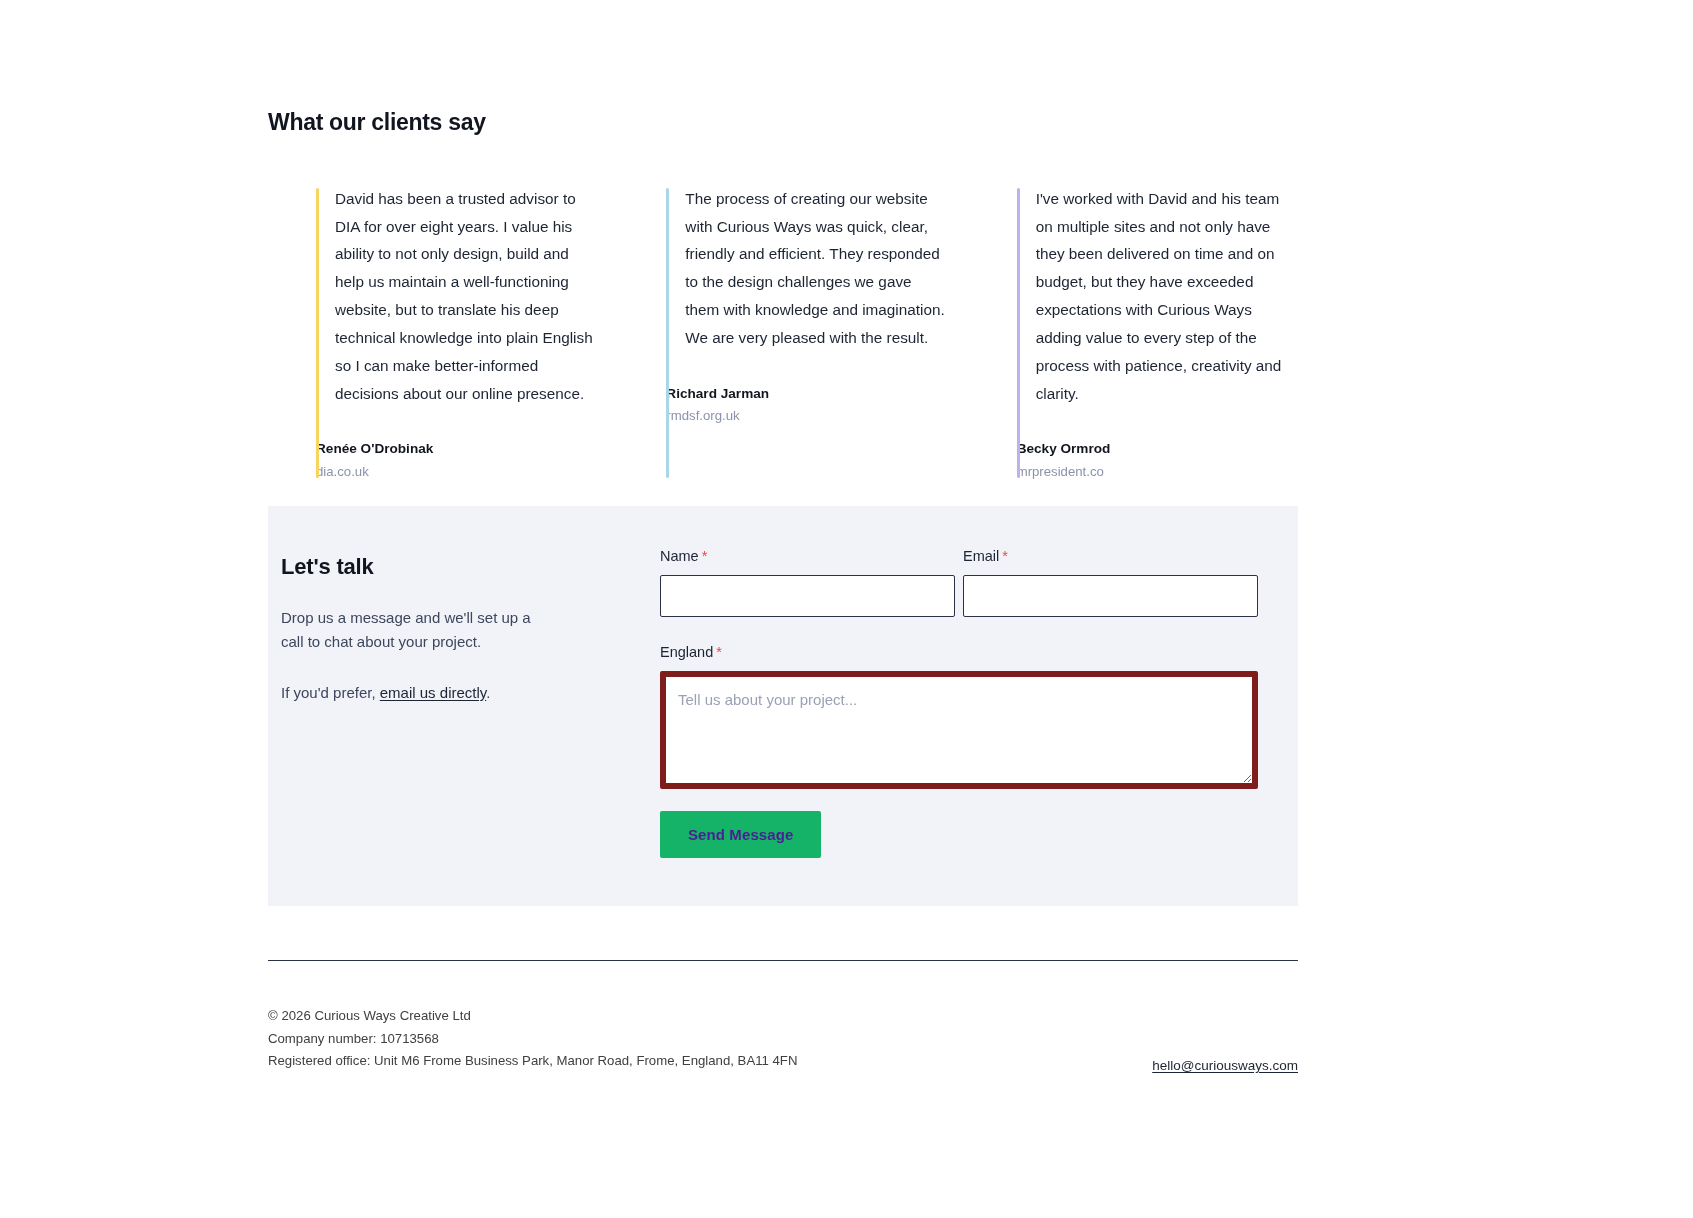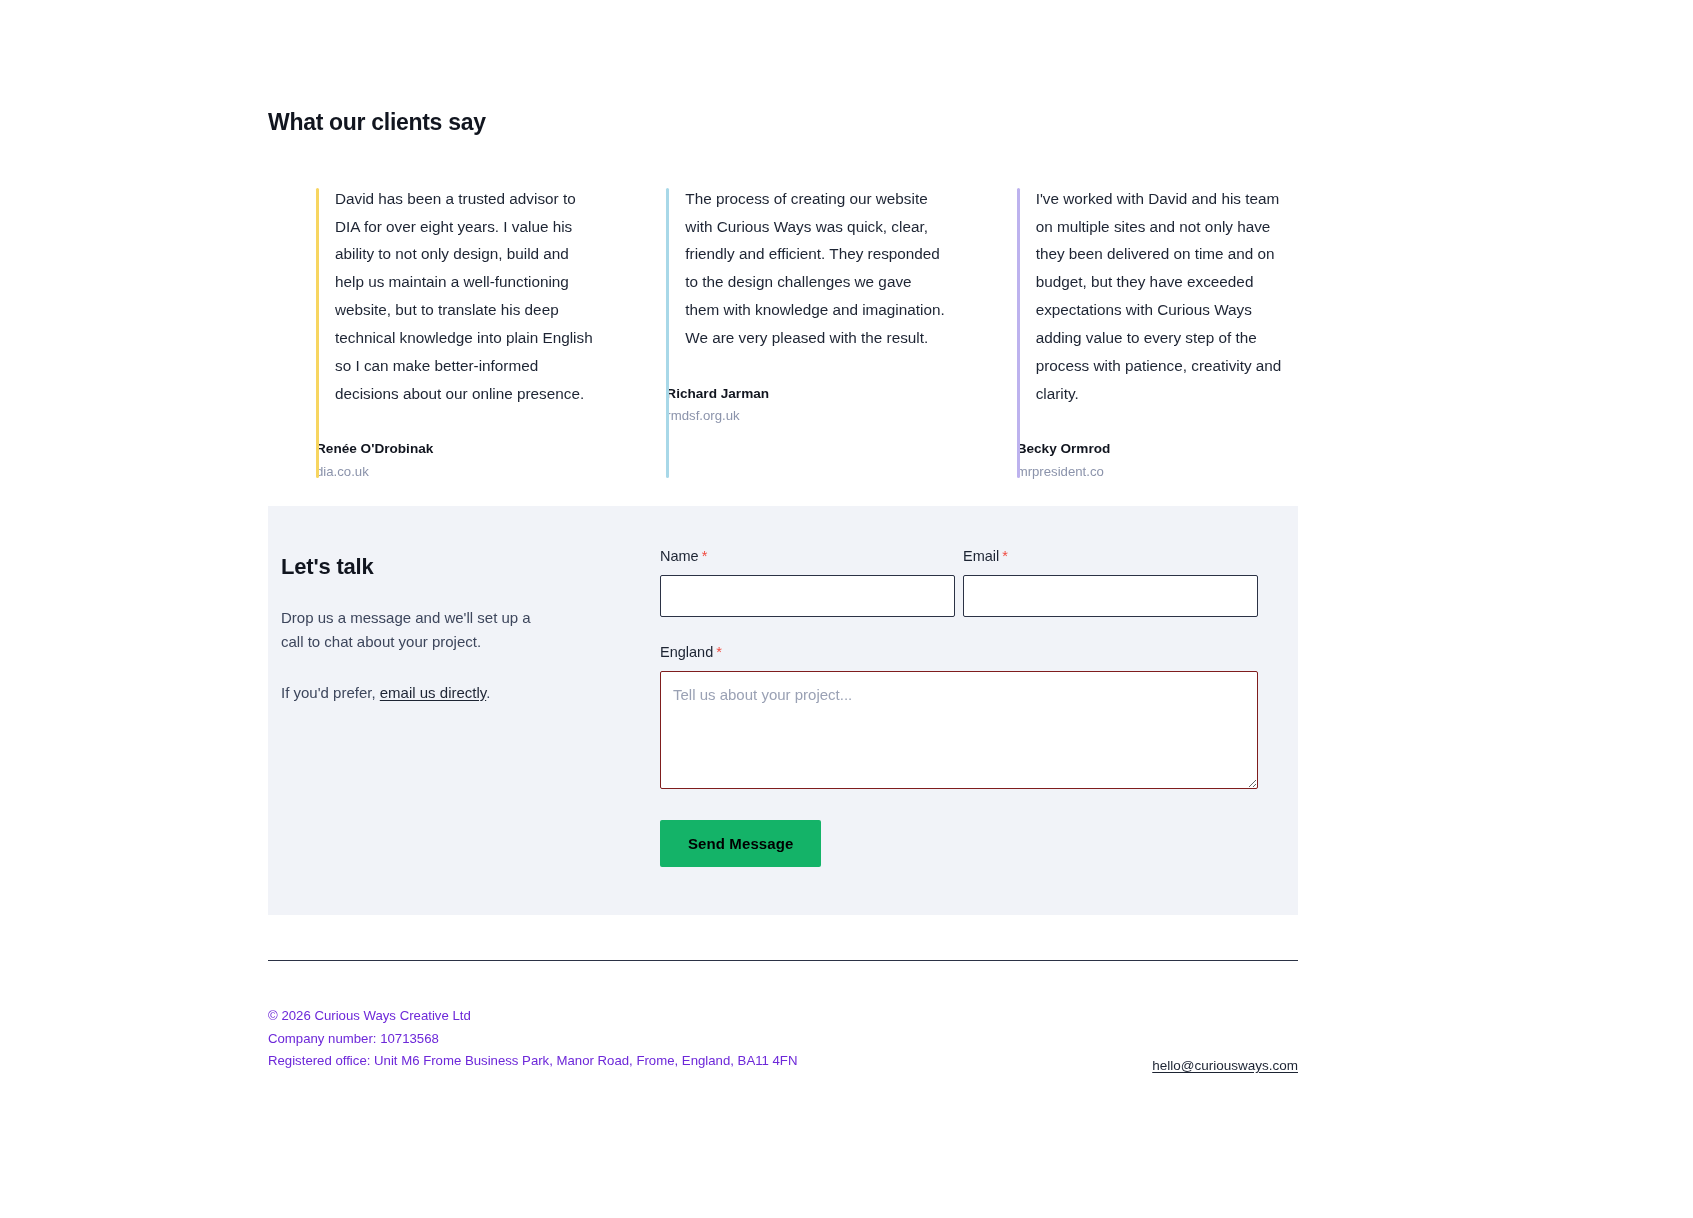--- a/index.html
+++ b/index.html
@@ -130,37 +130,37 @@
     padding: 0 12px;
     font-family: "Liberation Sans", sans-serif;
     font-size: 15px;
     color: #1d2433;
     outline: none;
     width: 100%;
   }
   .field-message { margin-top: 27px; }
   .textarea-input {
     height: 118px;
-    border: 1px solid #7f1d1d;
+    border: 6px solid #7f1d1d;
     background: #ffffff;
     border-radius: 2px;
     padding: 12px 12px;
     font-family: "Liberation Sans", sans-serif;
     font-size: 15px;
     color: #1d2433;
     outline: none;
     resize: vertical;
     width: 100%;
     line-height: 1.5;
   }
   .textarea-input::placeholder { color: #9aa1b4; }
   .send-btn {
-    margin-top: 31px;
+    margin-top: 22px;
     background: #14b368;
-    color: #000000;
+    color: #4c1d95;
     border: none;
     border-radius: 2px;
     font-family: "Liberation Sans", sans-serif;
     font-size: 15px;
     font-weight: 700;
     padding: 15px 28px;
     cursor: pointer;
     letter-spacing: 0.1px;
   }
 
@@ -175,21 +175,21 @@
   }
   .footer-body {
     display: flex;
     justify-content: space-between;
     align-items: flex-end;
     margin-top: 44px;
   }
   .footer-legal {
     font-size: 13.2px;
     line-height: 1.72;
-    color: #6d28d9;
+    color: #404040;
   }
   .footer-email {
     font-size: 13.5px;
     color: #1d2433;
     text-decoration: underline;
     text-underline-offset: 2px;
   }
 </style>
 </head>
 <body>

